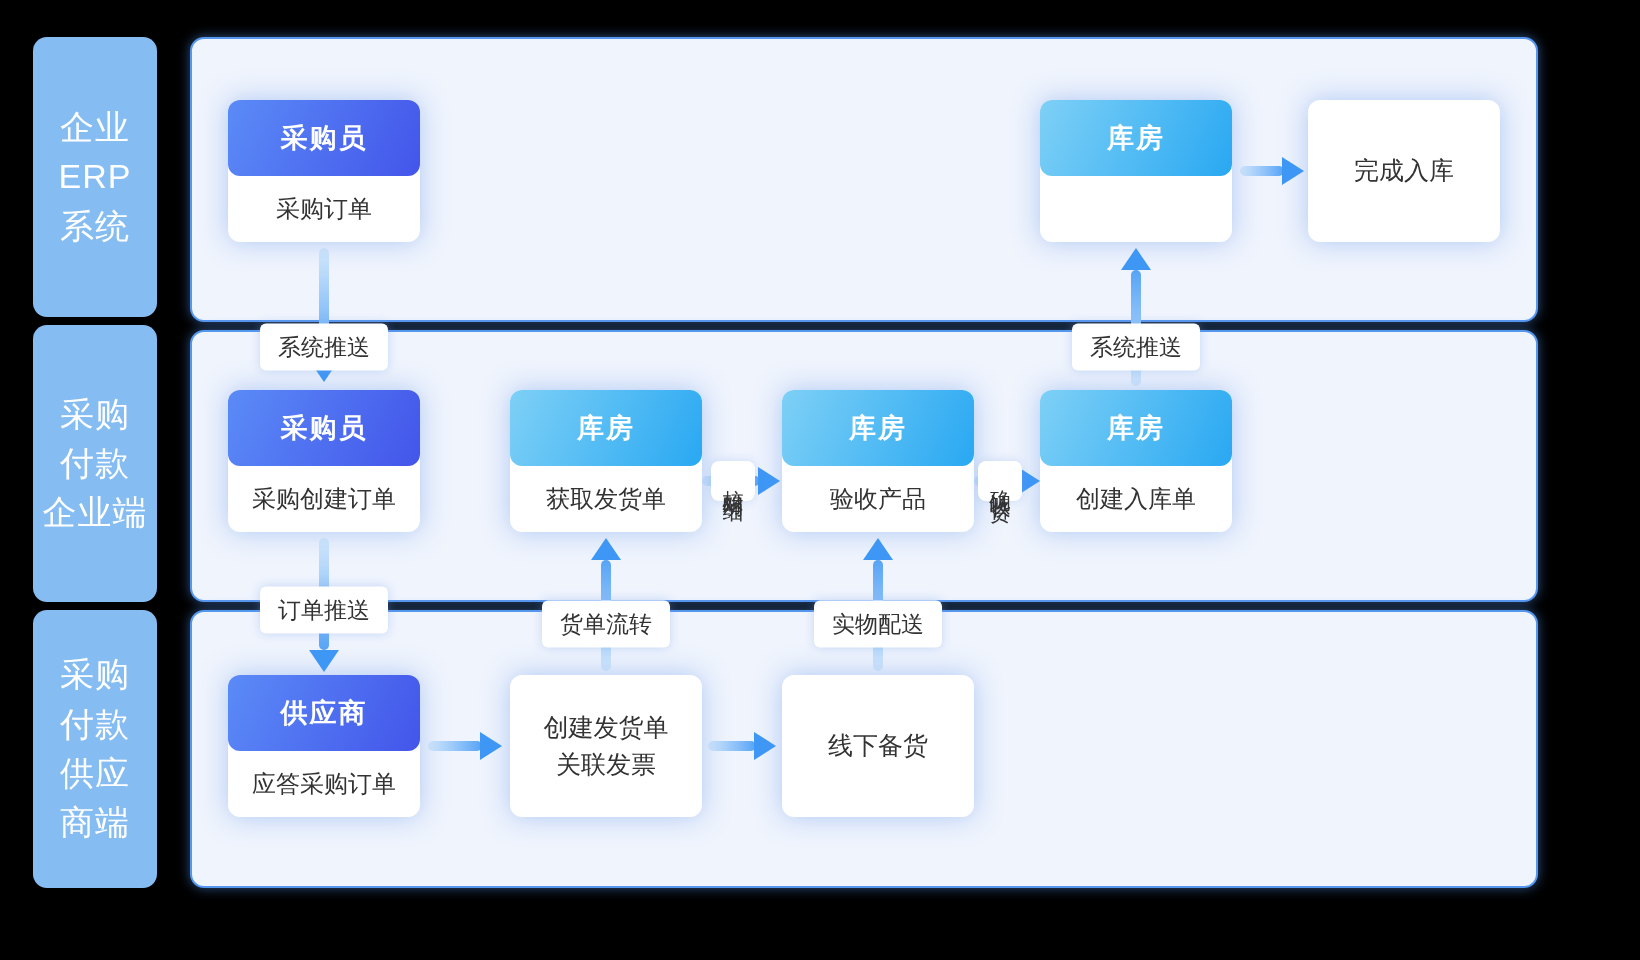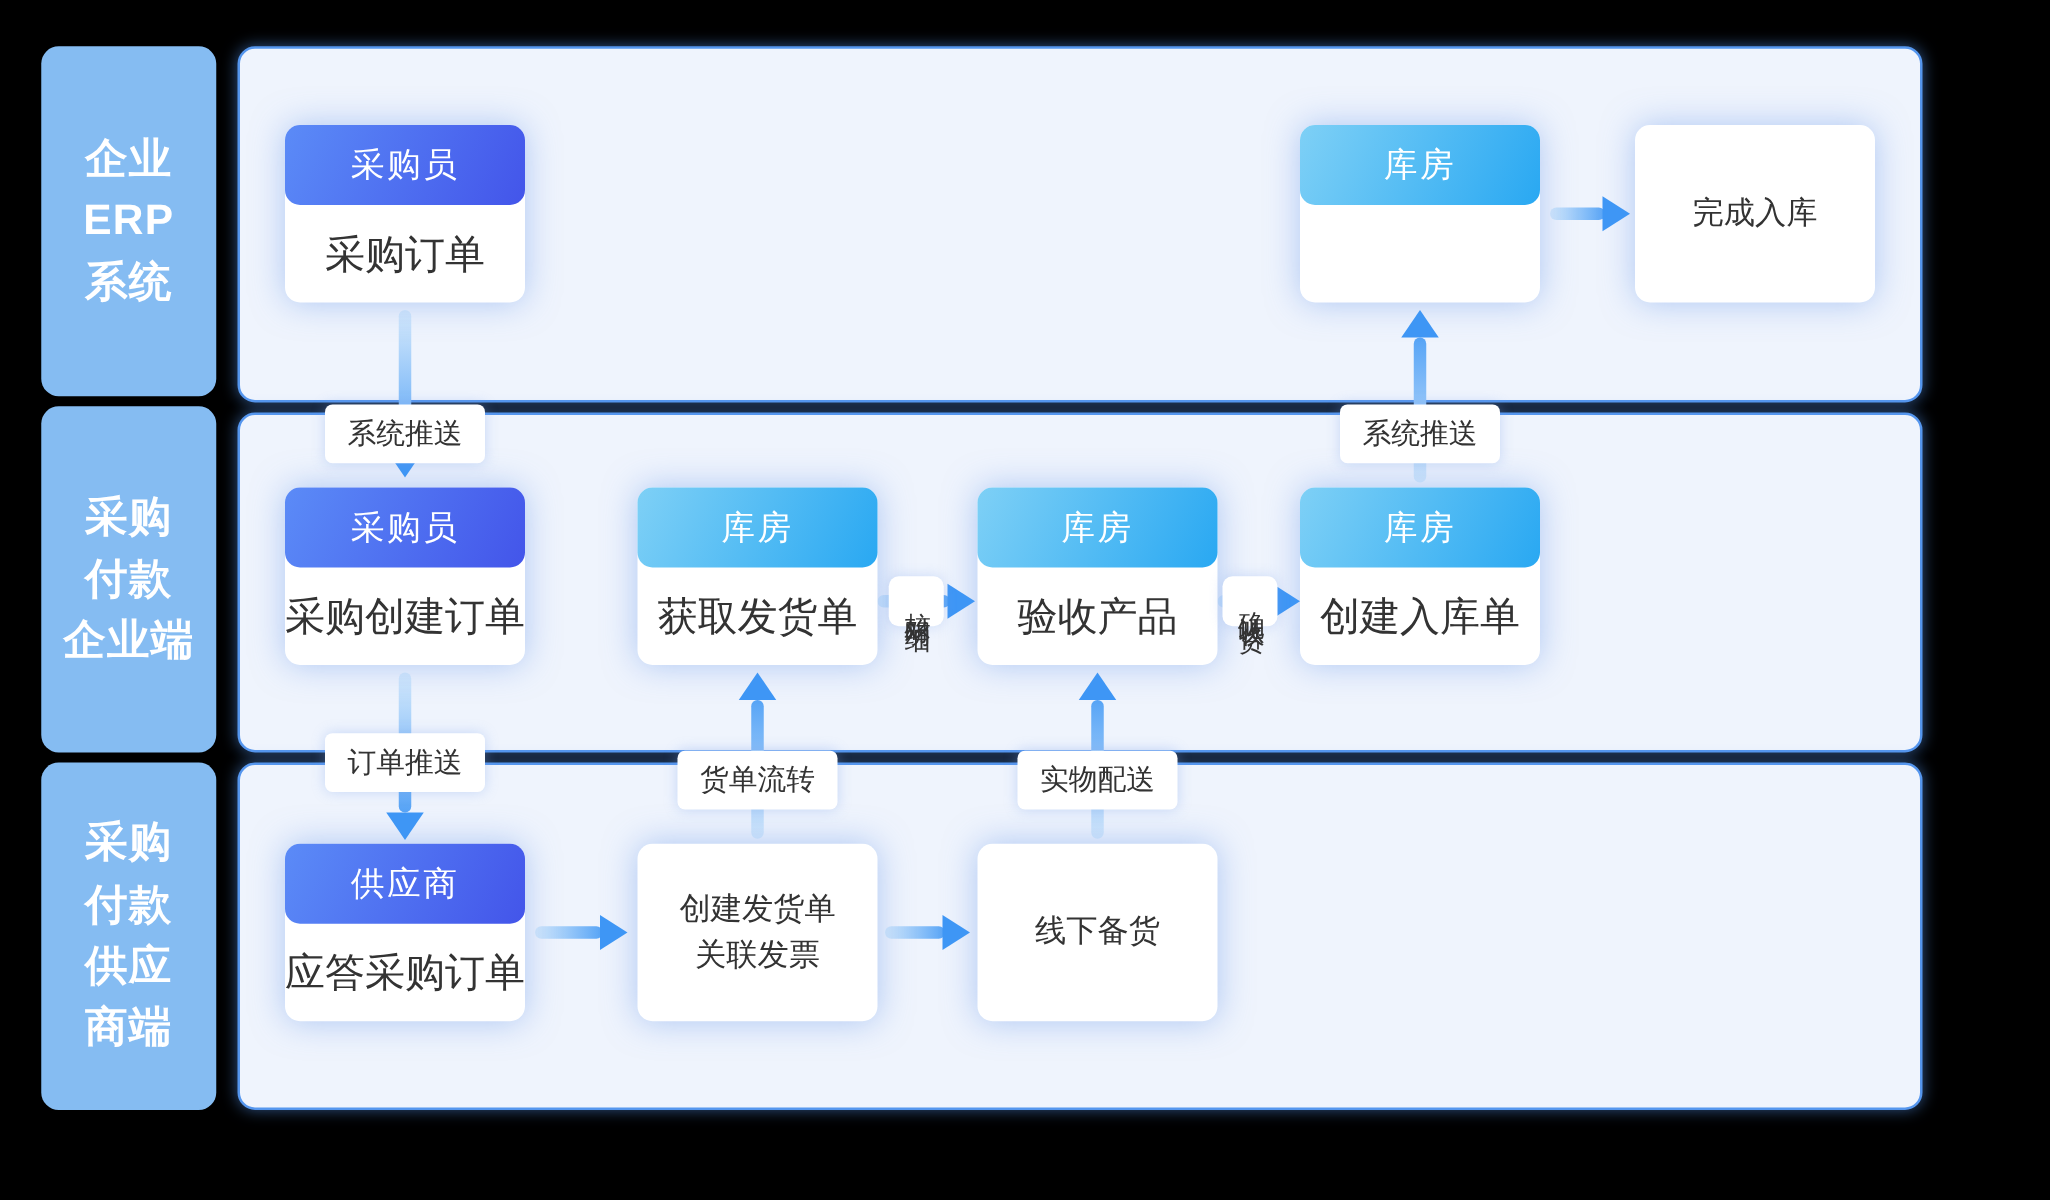--- a/index.html
+++ b/index.html
@@ -13,45 +13,45 @@
     --header-cyan-2:#29A8F2;
     --arrow-blue:#3E96F5;
     --arrow-light:#D6EAFC;
     --text-dark:#333;
   }
   html,body{margin:0;padding:0;}
   body{background:var(--page-bg);font-family:"Liberation Sans","DejaVu Sans",sans-serif;}
   .stage{position:relative;width:1640px;height:960px;background:var(--page-bg);overflow:hidden;}
 
   
-  .lane-tag{position:absolute;left:33px;width:140px;background:var(--lane-label-bg);
+  .lane-tag{position:absolute;left:33px;width:124px;background:var(--lane-label-bg);
     border-radius:14px;display:flex;align-items:center;justify-content:center;
-    color:#fff;font-size:34px;font-weight:700;line-height:1.45;text-align:center;
+    color:#fff;font-size:34px;font-weight:400;line-height:1.45;text-align:center;
     white-space:pre-line;letter-spacing:1px;}
   .lane1{top:37px;height:280px;}
   .lane2{top:325px;height:277px;}
   .lane3{top:610px;height:278px;}
 
   
   .panel{position:absolute;left:190px;width:1348px;background:var(--panel-bg);
     border:2px solid var(--panel-border);border-radius:14px;box-sizing:border-box;
     box-shadow:0 0 12px rgba(85,150,238,.55);}
   .p1{top:37px;height:285px;}
   .p2{top:330px;height:272px;}
   .p3{top:610px;height:278px;}
 
   
   .card{position:absolute;width:192px;height:142px;background:#fff;border-radius:12px;
     box-shadow:0 0 26px rgba(110,155,235,.5);display:flex;flex-direction:column;z-index:2;}
-  .card .hdr{height:64px;border-radius:12px;display:flex;align-items:center;justify-content:center;
-    color:#fff;font-size:27px;font-weight:400;letter-spacing:2px;}
+  .card .hdr{height:76px;border-radius:12px;display:flex;align-items:center;justify-content:center;
+    color:#fff;font-size:27px;font-weight:700;letter-spacing:2px;}
   .hdr.blue{background:linear-gradient(115deg,var(--header-blue-1),var(--header-blue-2));}
   .hdr.cyan{background:linear-gradient(115deg,var(--header-cyan-1),var(--header-cyan-2));}
   .card .bdy{flex:1;display:flex;align-items:center;justify-content:center;
-    font-size:32px;color:var(--text-dark);white-space:pre-line;text-align:center;line-height:1.5;}
+    font-size:24px;color:var(--text-dark);white-space:pre-line;text-align:center;line-height:1.5;}
   .card.plain .bdy{font-size:25px;}
 
   
   .conn-label{position:absolute;transform:translate(-50%,-50%);background:#fff;border-radius:6px;
     padding:8px 18px;font-size:23px;color:var(--text-dark);font-weight:500;white-space:nowrap;
     z-index:5;box-shadow:0 0 10px rgba(120,160,235,.35);margin-top:18px;}
   .vert-label{position:absolute;transform:translate(-50%,-50%);background:#fff;border-radius:8px;
     writing-mode:vertical-rl;text-orientation:upright;font-size:21px;color:var(--text-dark);
     font-weight:500;padding:12px 8px;letter-spacing:4px;z-index:5;
     box-shadow:0 0 10px rgba(120,160,235,.3);}

